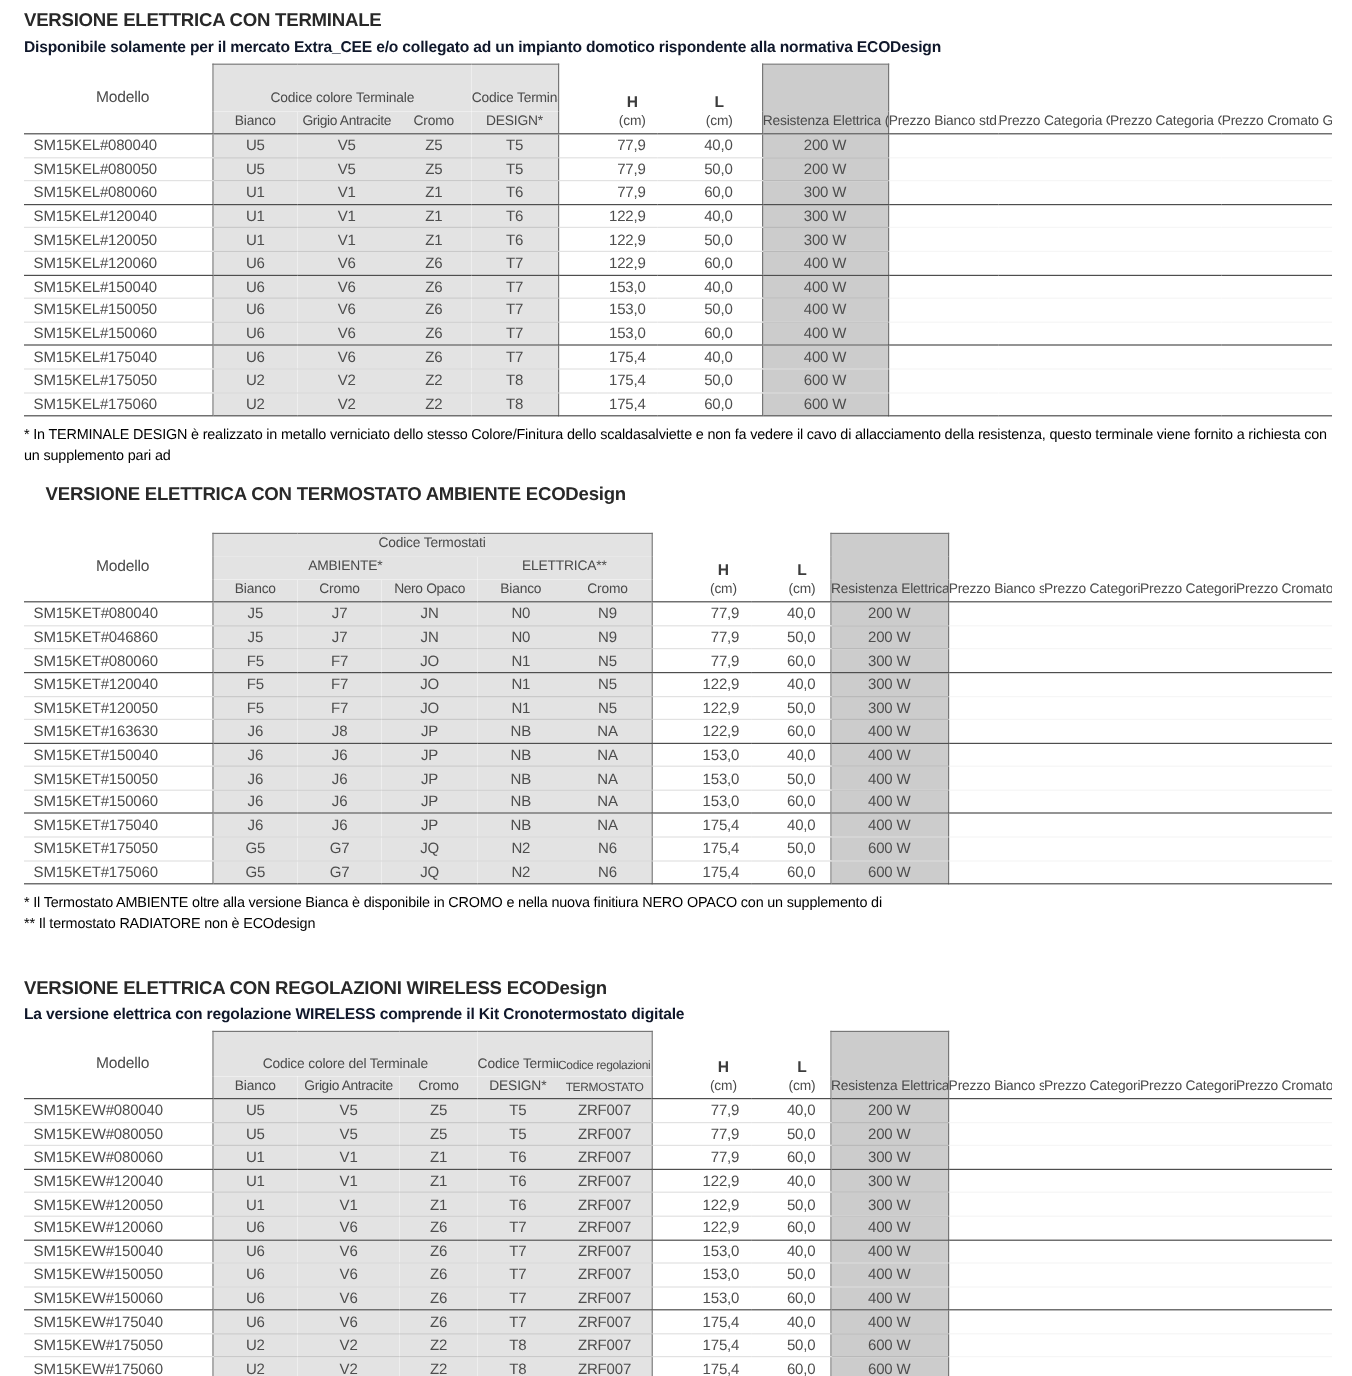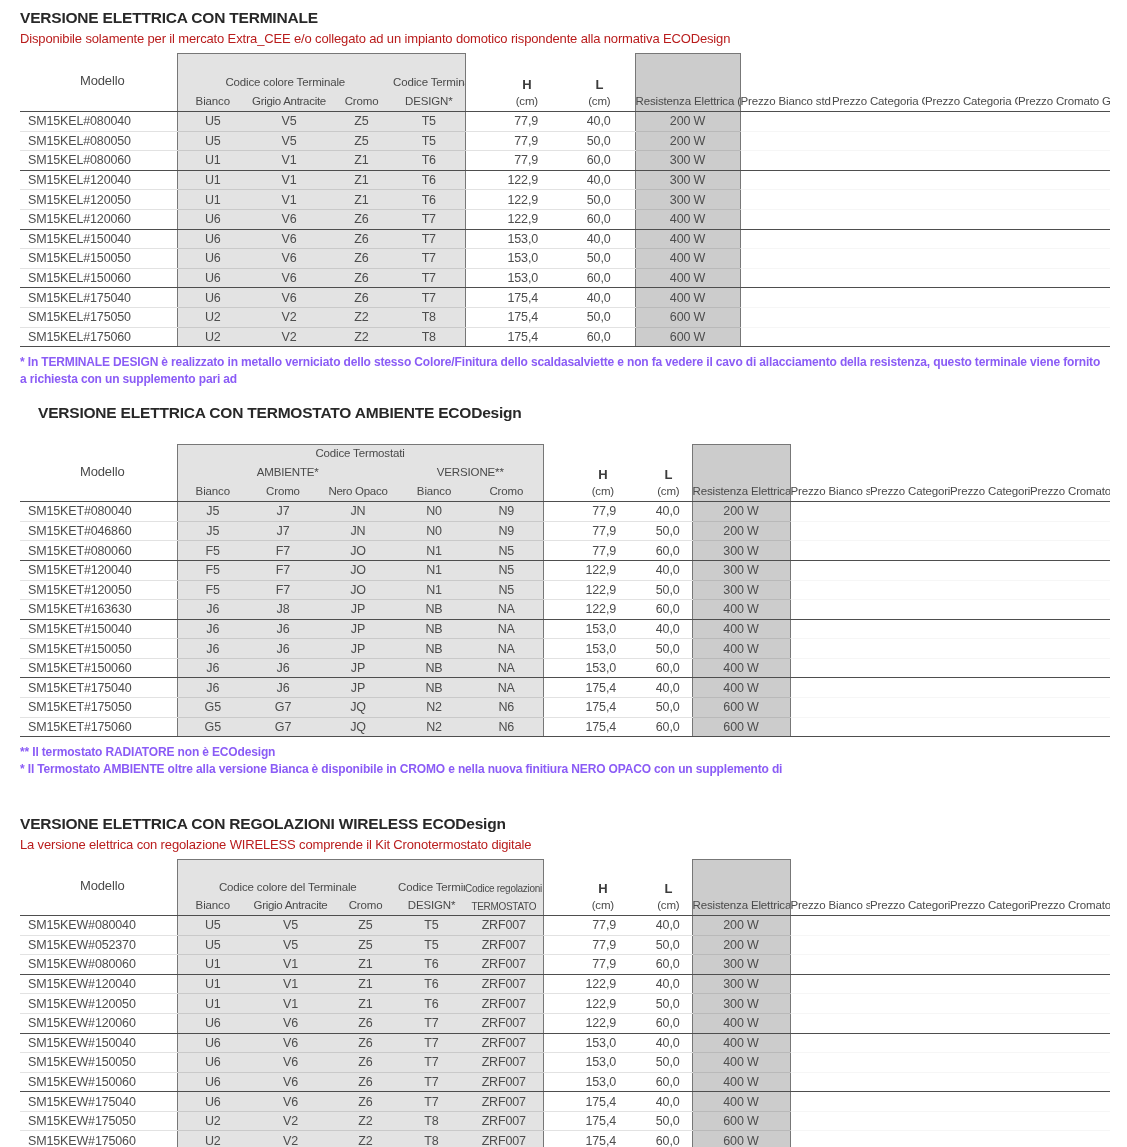--- a/index.html
+++ b/index.html
@@ -14,21 +14,22 @@
   h2.sec-title {
     margin:0 0 4px 0;
     font-size:15.5px;
     font-weight:bold;
     color:#282828;
     letter-spacing:-0.2px;
   }
   p.intro {
     margin:0 0 7px 0;
     font-size:13px;
-    color:#b91c1c;
+    color:#0f172a;
+    font-weight:bold;
   }
   .sec2 { margin-top:17px; }
   .sec2 h2.sec-title { margin-bottom:22px;margin-left:18px; }
   .sec3 { margin-top:38px; }
 
   table.spec {
     border-collapse:collapse;
     table-layout:fixed;
     width:1090px;
   }
@@ -88,21 +89,21 @@
   .spec tbody td.g1 { border-bottom-color:#c9c9c9; }
   .spec tbody td.g2 { border-bottom-color:#b9b9b9;margin-left:47px; }
   .spec tbody td.c-price { border-bottom-color:#f6f6f6; }
   .spec tbody td.c-model { text-align:left; padding-left:8px; }
   .spec tbody td.c-h1 { text-align:right; padding-right:10px; }
   .spec tbody td.c-l1 { text-align:right; padding-right:24px; }
   .spec tbody td.c-h2 { text-align:right; padding-right:10px; }
   .spec tbody td.c-l2 { text-align:right; padding-right:12px; }
   .spec tbody tr.group-end td { border-bottom:1.5px solid #4e4e4e; }
 
-  .footnotes { margin-top:7px; font-size:12px; line-height:16.5px; color:#8b5cf6;font-weight:bold; }
+  .footnotes { margin-top:7px; font-size:12px; line-height:16.5px; color:#000000; }
   .footnotes div { max-width:1088px; white-space:normal; }
 
   tr.hr1 { height:39px; }
   tr.hr2 { height:19px; }
   tr.hr1b { height:19px; }
   tr.hr3 { height:37px; }
   tr.hr4 { height:18px; }
 </style>
 </head>
 <body>
@@ -373,21 +374,21 @@
 C1/C2 (€)</th>
           <th class="pre bb-dark" rowspan="3">Prezzo
 Categoria
 Cat. C3 (€)</th>
           <th class="pre bb-dark" rowspan="3">Prezzo
 Cromato
 G0 (€)</th>
         </tr>
         <tr class="hr1b">
           <th class="g1 bl" colspan="3">AMBIENTE*</th>
-          <th class="g1 br" colspan="2">VERSIONE**</th>
+          <th class="g1 br" colspan="2">ELETTRICA**</th>
         </tr>
         <tr class="hr2">
           <th class="g1 bl bb-dark">Bianco</th>
           <th class="g1 bb-dark">Cromo</th>
           <th class="g1 bb-dark tight">Nero Opaco</th>
           <th class="g1 bb-dark">Bianco</th>
           <th class="g1 br bb-dark">Cromo</th>
         </tr>
       </thead>
       <tbody>
@@ -568,22 +569,22 @@
             <td class="g2 bl br">600 W</td>
             <td class="c-price"></td>
             <td class="c-price"></td>
             <td class="c-price"></td>
             <td class="c-price"></td>
           </tr>
         </tbody>
     </table>
 
     <div class="footnotes">
+      <div>* Il Termostato AMBIENTE oltre alla versione Bianca è disponibile in CROMO e nella nuova finitiura NERO OPACO con un supplemento di</div>
       <div>** Il termostato RADIATORE non è ECOdesign</div>
-      <div>* Il Termostato AMBIENTE oltre alla versione Bianca è disponibile in CROMO e nella nuova finitiura NERO OPACO con un supplemento di</div>
     </div>
   </section>
 
   <section class="sec3">
     <h2 class="sec-title">VERSIONE ELETTRICA CON REGOLAZIONI WIRELESS ECODesign</h2>
     <p class="intro">La versione elettrica con regolazione WIRELESS comprende il Kit Cronotermostato digitale</p>
 
     <table class="spec">
       <colgroup>
         <col style="width:157px">
@@ -646,21 +647,21 @@
             <td class="g1 br">ZRF007</td>
             <td class="c-h2">77,9</td>
             <td class="c-l2">40,0</td>
             <td class="g2 bl br">200 W</td>
             <td class="c-price"></td>
             <td class="c-price"></td>
             <td class="c-price"></td>
             <td class="c-price"></td>
           </tr>
           <tr>
-            <td class="c-model">SM15KEW#052370</td>
+            <td class="c-model">SM15KEW#080050</td>
             <td class="g1 bl">U5</td>
             <td class="g1">V5</td>
             <td class="g1">Z5</td>
             <td class="g1">T5</td>
             <td class="g1 br">ZRF007</td>
             <td class="c-h2">77,9</td>
             <td class="c-l2">50,0</td>
             <td class="g2 bl br">200 W</td>
             <td class="c-price"></td>
             <td class="c-price"></td>

